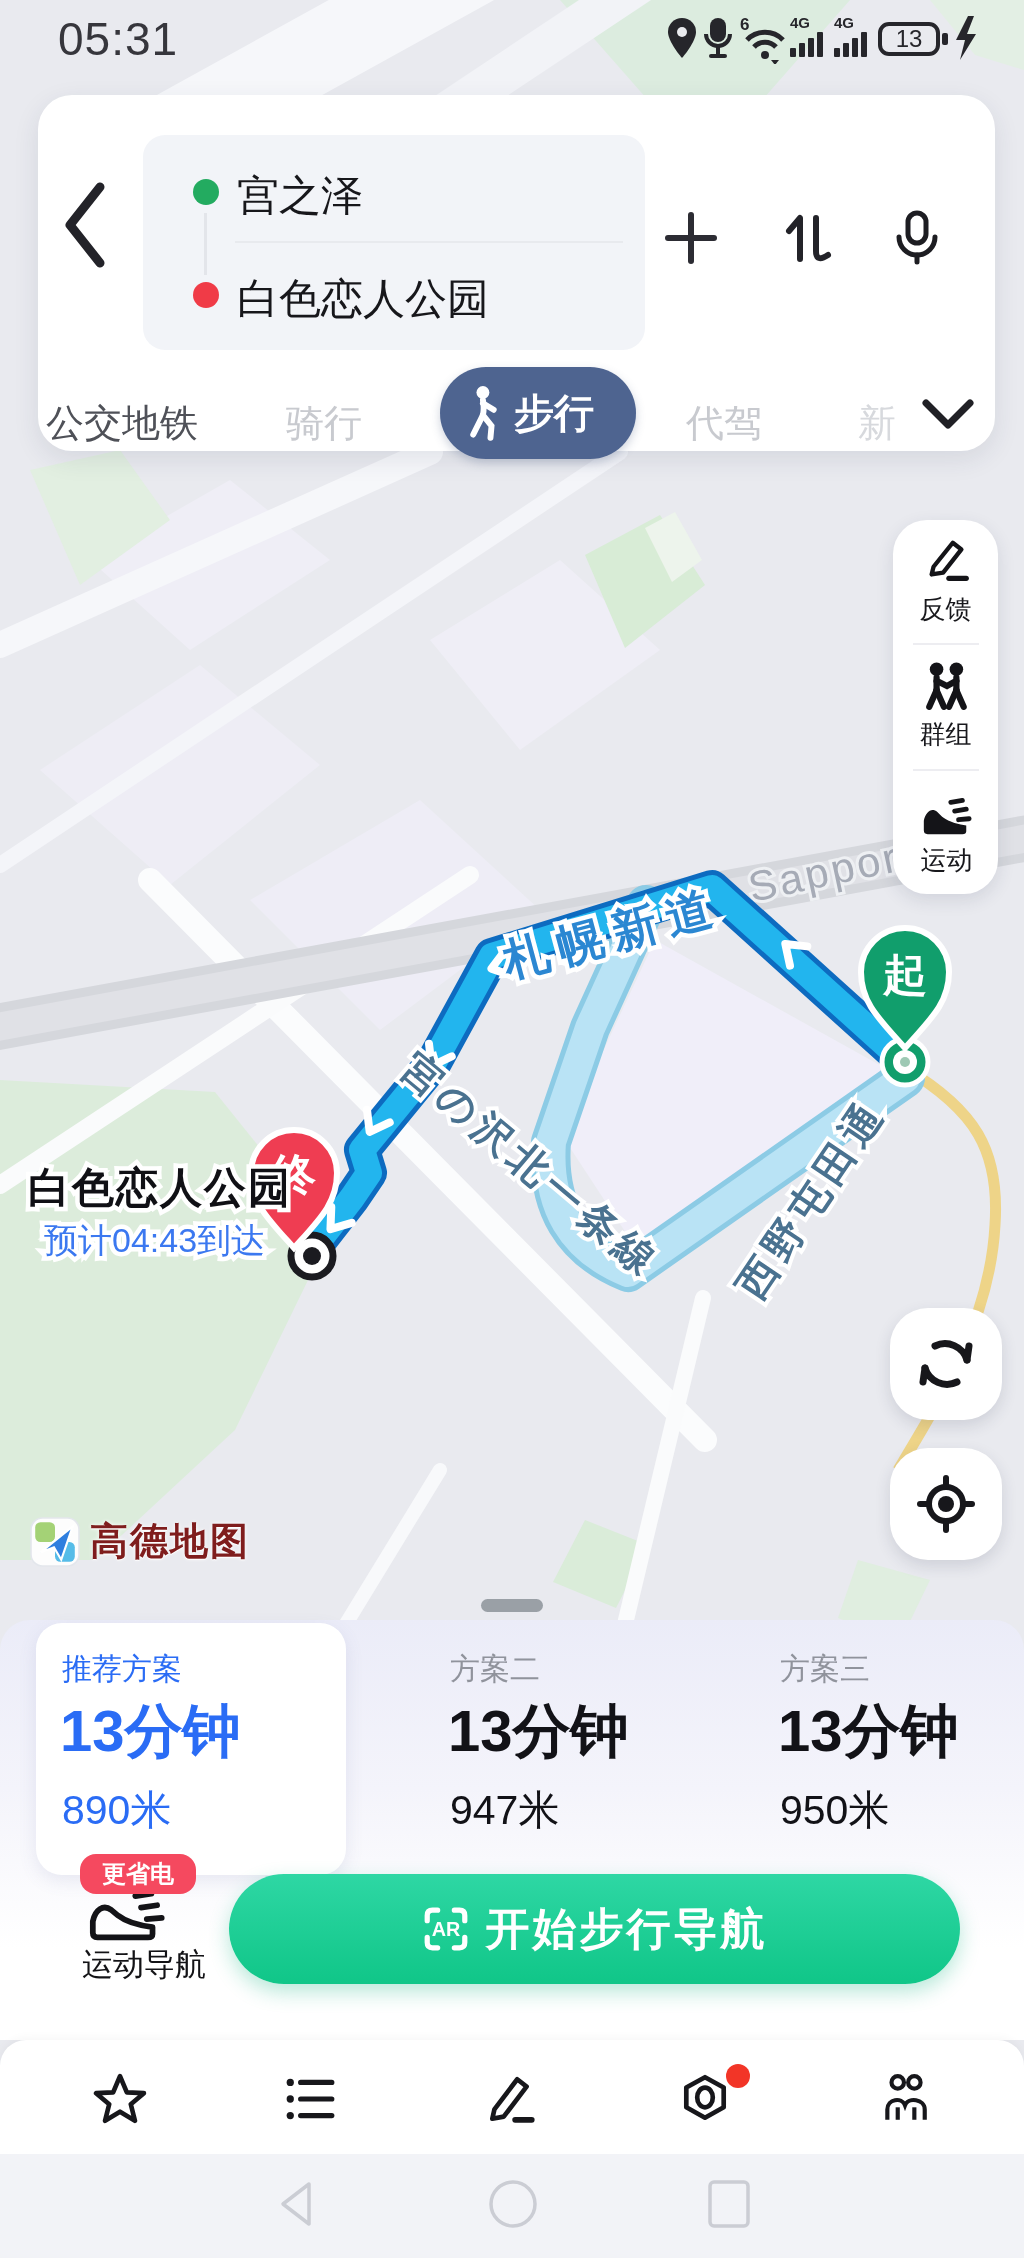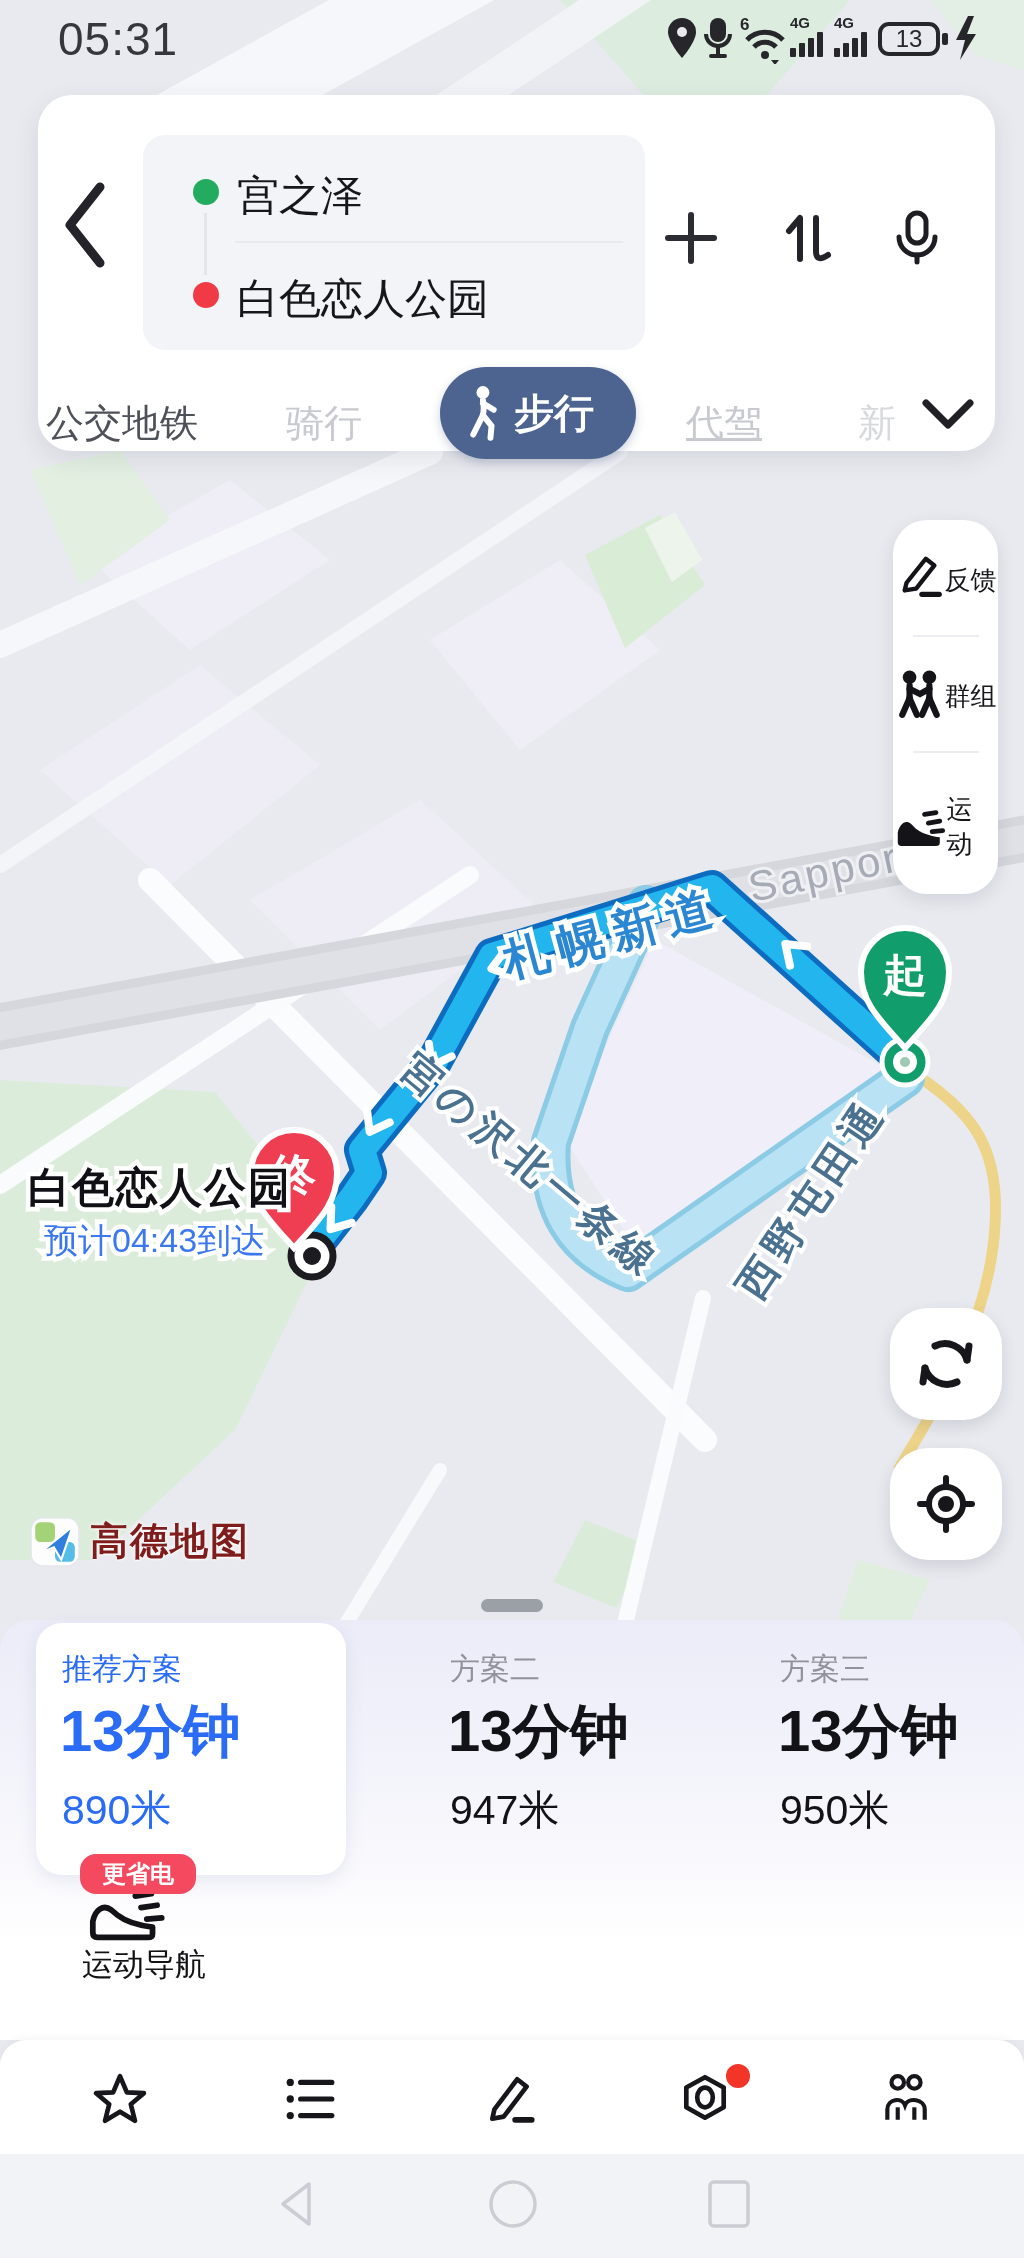--- a/index.html
+++ b/index.html
@@ -24,33 +24,33 @@
   .io-divider{left:92px;top:106px;width:388px;height:2px;background:#e8eaee;}
   .io-text{left:94px;width:380px;height:50px;font-size:42px;color:#17171b;white-space:nowrap;}
   .origin-text{top:33px;}
   .dest-text{top:136px;}
   .card-icon{top:112px;width:62px;height:62px;}
 
   
   .tab{top:300px;height:56px;font-size:38px;line-height:56px;}
   .tab-transit{left:8px;width:180px;color:#4f5158;font-weight:500;}
   .tab-cycle{left:248px;width:120px;color:#c8cacf;}
-  .tab-chauffeur{left:648px;width:120px;color:#c8cacf;text-decoration:underline;}
+  .tab-chauffeur{left:648px;width:120px;color:#c8cacf;}
   .tab-more{left:820px;width:50px;color:#d7d9dd;}
   .walk-pill{left:402px;top:272px;width:196px;height:92px;border-radius:46px;
              background:#4e6490;display:flex;align-items:center;z-index:2;
              box-shadow:0 4px 10px rgba(60,80,120,.25);}
   .walk-pill span{color:#fff;font-size:40px;font-weight:bold;margin-left:10px;}
   .tab-chevron{left:880px;top:300px;width:60px;height:40px;}
 
   
   .tools-panel{left:893px;top:520px;width:105px;height:374px;background:#fff;border-radius:34px;
                box-shadow:0 6px 18px rgba(40,50,80,.12);z-index:10;
                display:flex;flex-direction:column;align-items:center;justify-content:space-evenly;}
-  .tool{display:flex;flex-direction:row;align-items:center;}
+  .tool{display:flex;flex-direction:column;align-items:flex-end;}
   .tool-label{font-size:26px;color:#18181c;margin-top:6px;}
   .tool-divider{width:66px;height:2px;background:#ededf1;}
   .round-btn{width:112px;height:112px;background:#fff;border-radius:38px;
              box-shadow:0 6px 16px rgba(40,50,80,.14);display:flex;align-items:center;justify-content:center;z-index:10;}
   .refresh-btn{left:890px;top:1308px;}
   .locate-btn{left:890px;top:1448px;}
 
   
   .map-logo{left:30px;top:1516px;display:flex;align-items:center;z-index:9;}
   .logo-text{font-size:38px;font-weight:bold;color:#7f1d1d;margin-left:10px;
@@ -379,20 +379,32 @@
       <path d="M5,36 C7,26 14,21 21,26 L27,31 C36,38 48,40 57,41 L57,47 Q57,50 53,50 L9,50 Q5,50 5,46 Z" fill="none" stroke="#131317" stroke-width="5" stroke-linejoin="round"></path>
       <g stroke="#131317" stroke-width="5" stroke-linecap="round">
         <line x1="42" y1="14" x2="56" y2="12"></line>
         <line x1="47" y1="24" x2="61" y2="22"></line>
         <line x1="52" y1="34" x2="65" y2="33"></line>
       </g>
     </g>
   </svg>
   <div class="abs sportnav-label">运动导航</div>
 
+  <div class="abs ar-button">
+    <svg width="48" height="48" viewBox="0 0 46 46">
+      <g stroke="#ffffff" stroke-width="5" fill="none" stroke-linecap="round">
+        <path d="M15,5 H10 Q5,5 5,10 V15"></path>
+        <path d="M31,5 H36 Q41,5 41,10 V15"></path>
+        <path d="M41,31 V36 Q41,41 36,41 H31"></path>
+        <path d="M5,31 V36 Q5,41 10,41 H15"></path>
+      </g>
+      <text x="23" y="30" text-anchor="middle" font-size="19" font-weight="bold" fill="#ffffff">AR</text>
+    </svg>
+    <span class="lbl">开始步行导航</span>
+  </div>
 </div>
 
 <div class="abs bottombar">
   <svg class="abs bb-icon" style="left:93px" viewBox="0 0 52 52">
     <path d="M26,4 L32.6,19.6 L49,20.4 L36.4,31 L40.4,47 L26,38.2 L11.6,47 L15.6,31 L3,20.4 L19.4,19.6 Z" fill="none" stroke="#17171b" stroke-width="4.5" stroke-linejoin="round"></path>
   </svg>
   <svg class="abs bb-icon" style="left:283px" viewBox="0 0 52 52">
     <g>
       <circle cx="7" cy="10" r="3.5" fill="#17171b"></circle>
         <circle cx="7" cy="26" r="3.5" fill="#17171b"></circle>

